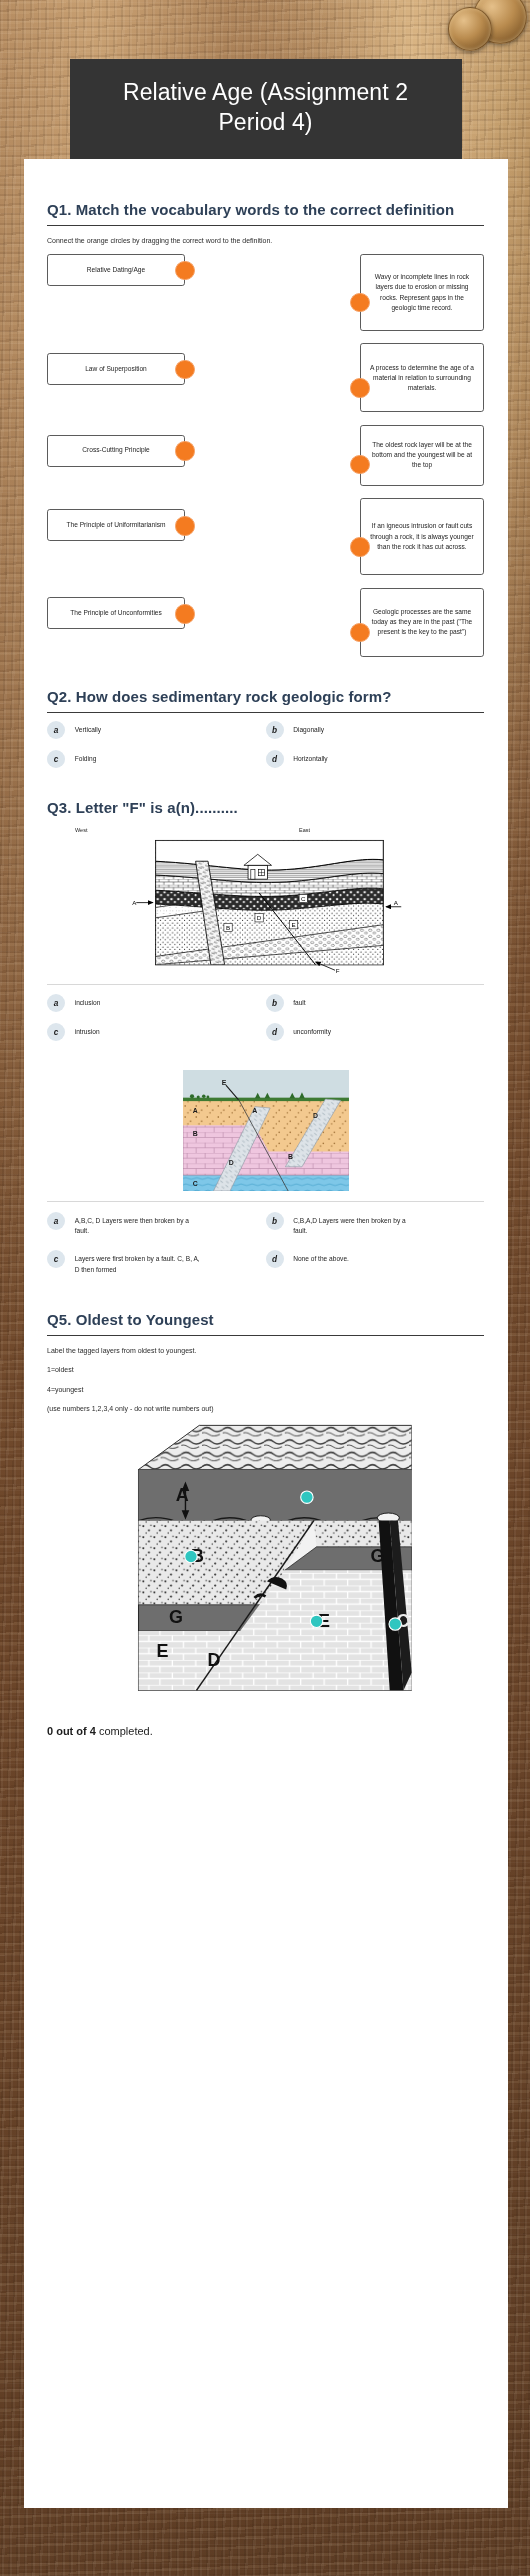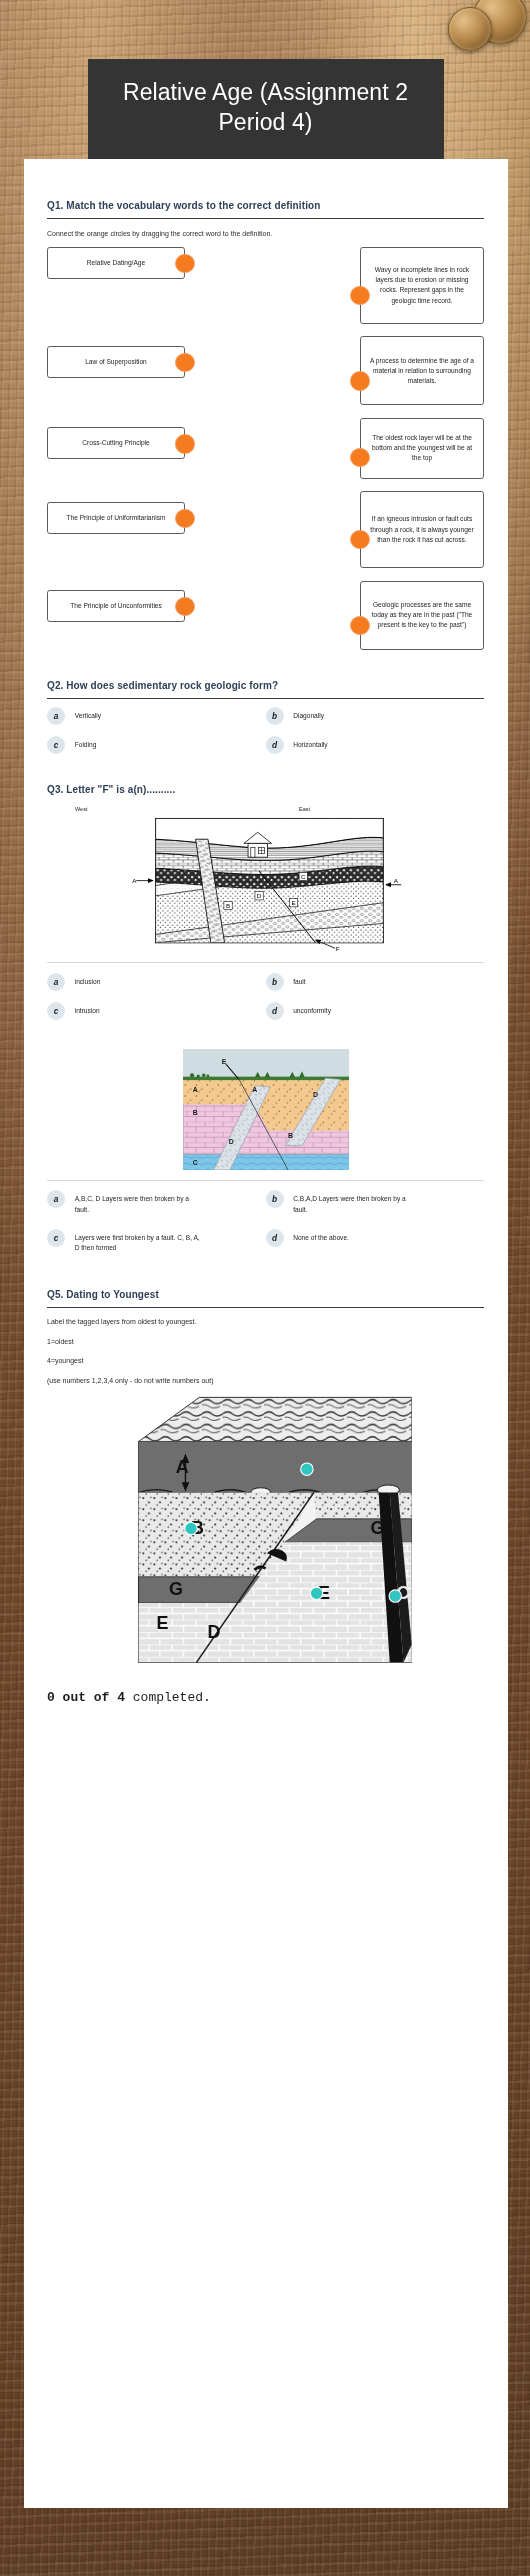--- a/index.html
+++ b/index.html
@@ -48,21 +48,21 @@
     z-index: 1;
   }
   #coin-a { width: 54px; height: 54px; right: 4.1px; top: -9.7px; }
   #coin-b { width: 44px; height: 44px; right: 39px; top: 7px; }
 
   
   #title-banner {
     position: relative;
     z-index: 3;
     margin: 59px auto 0;
-    width: 356px;
+    width: 392px;
     background: #343434;
     color: #ffffff;
     text-align: center;
     padding: 18px 18px 21px;
     font-size: 23px;
     line-height: 1.32;
     font-weight: 400;
     letter-spacing: 0.1px;
   }
 
@@ -79,21 +79,21 @@
   #sheet-inner {
     padding: 0 23.5px;
   }
 
   .spacer-top { height: 35px; }
 
   
   .q-block { margin-top: 5.5px; }
   .q-head {
     color: #2e4057;
-    font-size: 10px;
+    font-size: 15px;
     font-weight: 700;
     letter-spacing: 0.1px;
     line-height: 1.42;
     padding-bottom: 4.8px;
   }
   .q-rule {
     border-bottom: 0.7px solid #3a3a3a;
     margin-bottom: 8.3px;
   }
   .q-sub {
@@ -204,24 +204,23 @@
   #q5-figure { display: block; margin: 9.7px auto 0; }
 
   .teal-dot {
     fill: #2fc6c0;
     stroke: #ffffff;
     stroke-width: 1.6;
   }
 
   
   .footer-status {
-    font-size: 13px;
+    font-size: 11px;
     color: #1d1d1d;
-    margin-top: 18px;
-    font-family: Liberation Mono, monospace;
+    margin-top: 25px;
   }
   .footer-status b { font-weight: 700; }
 
   .hr-light { border-bottom: 0.7px solid #d8d8d8; margin: 11px 0 0; }
 </style>
 </head>
 <body>
 
 <div id="bg-texture"></div>
 <div class="coin" id="coin-a"></div>
@@ -547,21 +546,21 @@
           <div class="opt-text">Layers were first broken by a fault. C, B, A, D then formed</div>
         </div>
         <div class="opt">
           <div class="opt-letter">d</div>
           <div class="opt-text">None of the above.</div>
         </div>
       </div>
     </div>
 
     <div class="q-block" style="margin-top:23.5px;">
-      <div class="q-head">Q5. Dating to Youngest</div>
+      <div class="q-head">Q5. Oldest to Youngest</div>
       <div class="q-rule"></div>
       <div class="q-sub" style="margin-bottom:8.3px;">Label the tagged layers from oldest to youngest.</div>
       <div class="q-sub" style="margin-bottom:8.3px;">1=oldest</div>
       <div class="q-sub" style="margin-bottom:8.3px;">4=youngest</div>
       <div class="q-sub" style="margin-bottom:2.8px;">(use numbers 1,2,3,4 only - do not write numbers out)</div>
 
       <svg id="q5-figure" width="293" height="276" viewBox="0 0 424 400">
         <defs>
           <clipPath id="q5clip">
               <rect x="0" y="0" width="424" height="400"></rect>

